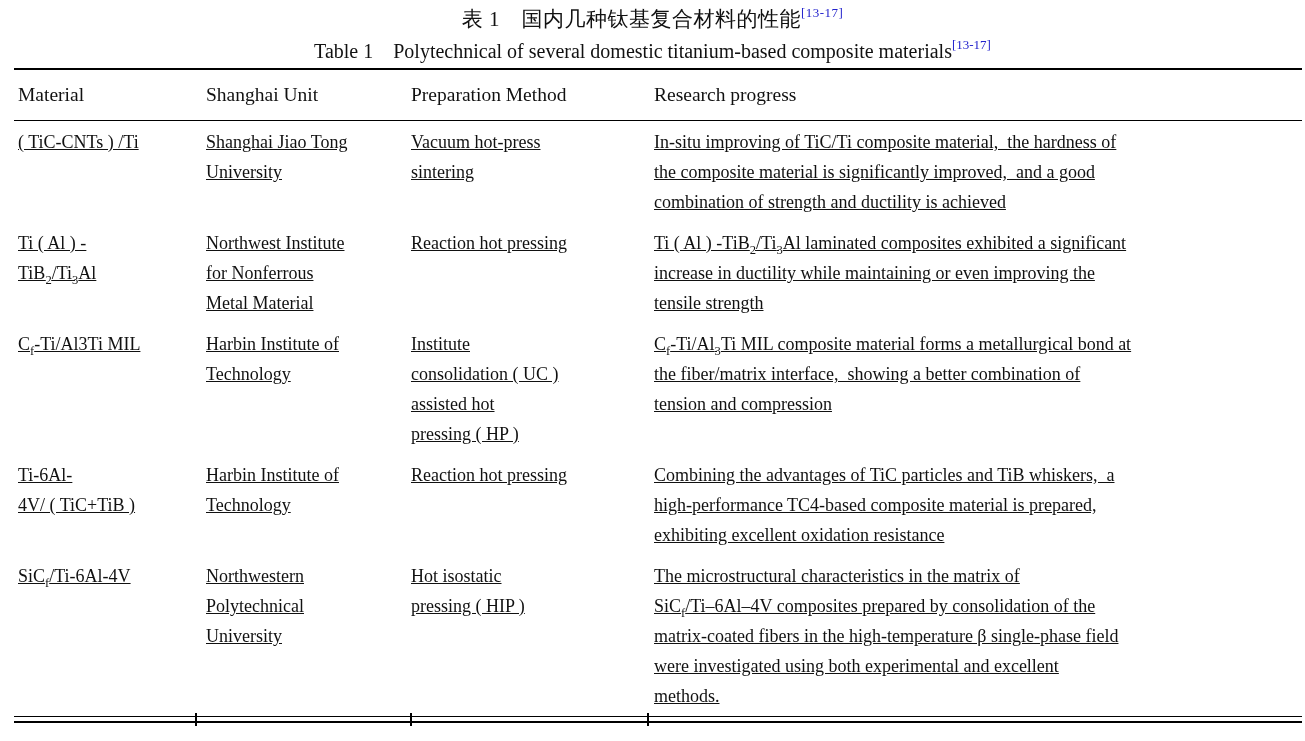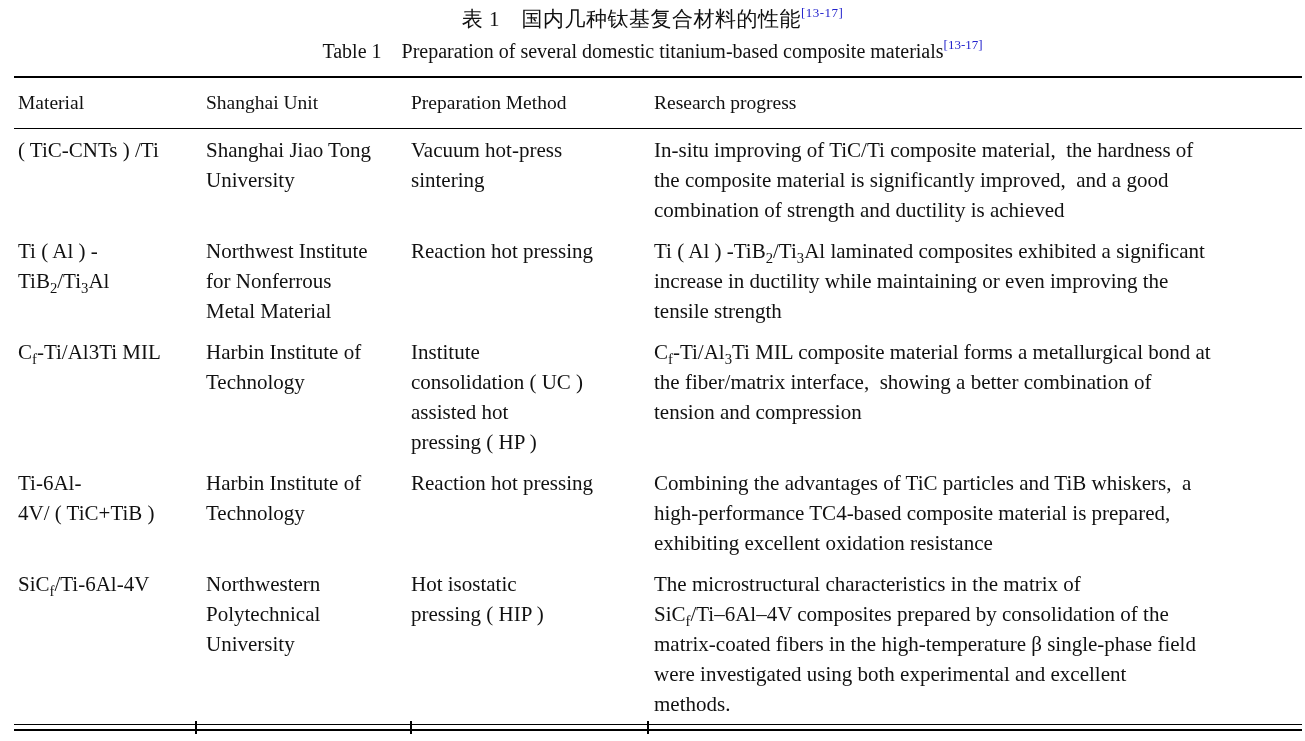--- a/index.html
+++ b/index.html
@@ -29,21 +29,20 @@
     text-align: center;
   }
 
   .table-wrap { margin-left: 14px; width: 1288px; position: relative; }
 
   table.paper-table {
     width: 100%;
     border-collapse: collapse;
     table-layout: fixed;
     font-size: 19.5px;
-    margin-top: 8px;
   }
   table.paper-table col.c1 { width: 192px; }
   table.paper-table col.c2 { width: 205px; }
   table.paper-table col.c3 { width: 243px; }
   table.paper-table col.c4 { width: 648px; }
 
   thead tr { border-top: 2.5px solid #000000; border-bottom: 1.5px solid #000000; }
   th {
     text-align: left;
     font-weight: normal;
@@ -51,21 +50,22 @@
     padding: 10px 6px 10px 0;
     line-height: 30px;
     vertical-align: middle;
   }
   th.first, td.first { padding-left: 4px; }
 
   td {
     vertical-align: top;
     padding: 6px 10px 5px 0;
     line-height: 30px;
-    font-size: 21px;
+    font-size: 18px;
+    text-decoration: underline;
   }
   td sub { font-size: 0.7em; line-height: 0; }
 
   .bottom-rule {
     border-top: 1.5px solid #000000;
     border-bottom: 2.5px solid #000000;
     height: 7px;
     position: relative;
   }
   .bottom-rule .tick {
@@ -79,21 +79,21 @@
   .tick.t2 { left: 396px; }
   .tick.t3 { left: 633px; }
 </style>
 </head>
 <body>
 
 <div class="page">
 
   <div class="captions">
     <div class="caption-zh"><span>表 1</span>　<span>国内几种钛基复合材料的性能</span><sup class="ref" style="color: rgb(34, 34, 204);">[13-17]</sup></div>
-    <div class="caption-en"><span>Table 1</span> <span>Preparation of several domestic titanium-based composite materials</span><sup class="ref" style="color: rgb(34, 34, 204);">[13-17]</sup></div>
+    <div class="caption-en"><span>Table 1</span> <span>Polytechnical of several domestic titanium-based composite materials</span><sup class="ref" style="color: rgb(34, 34, 204);">[13-17]</sup></div>
   </div>
 
   <div class="table-wrap">
     <table class="paper-table">
       <colgroup>
           <col class="c1">
           <col class="c2">
           <col class="c3">
           <col class="c4">
         </colgroup>

